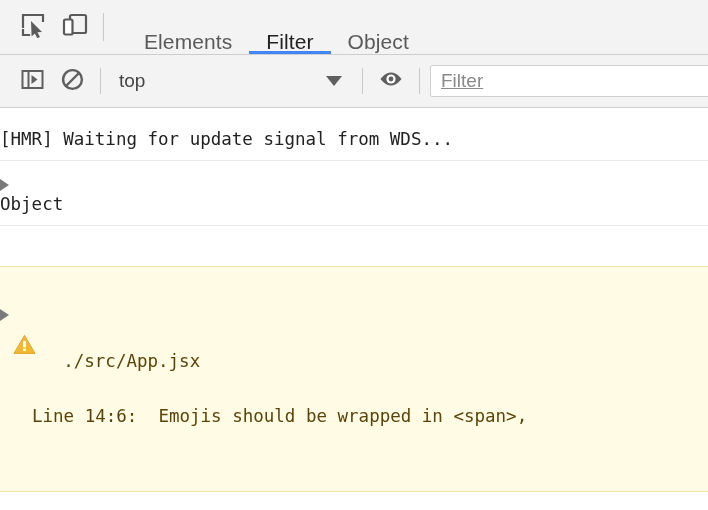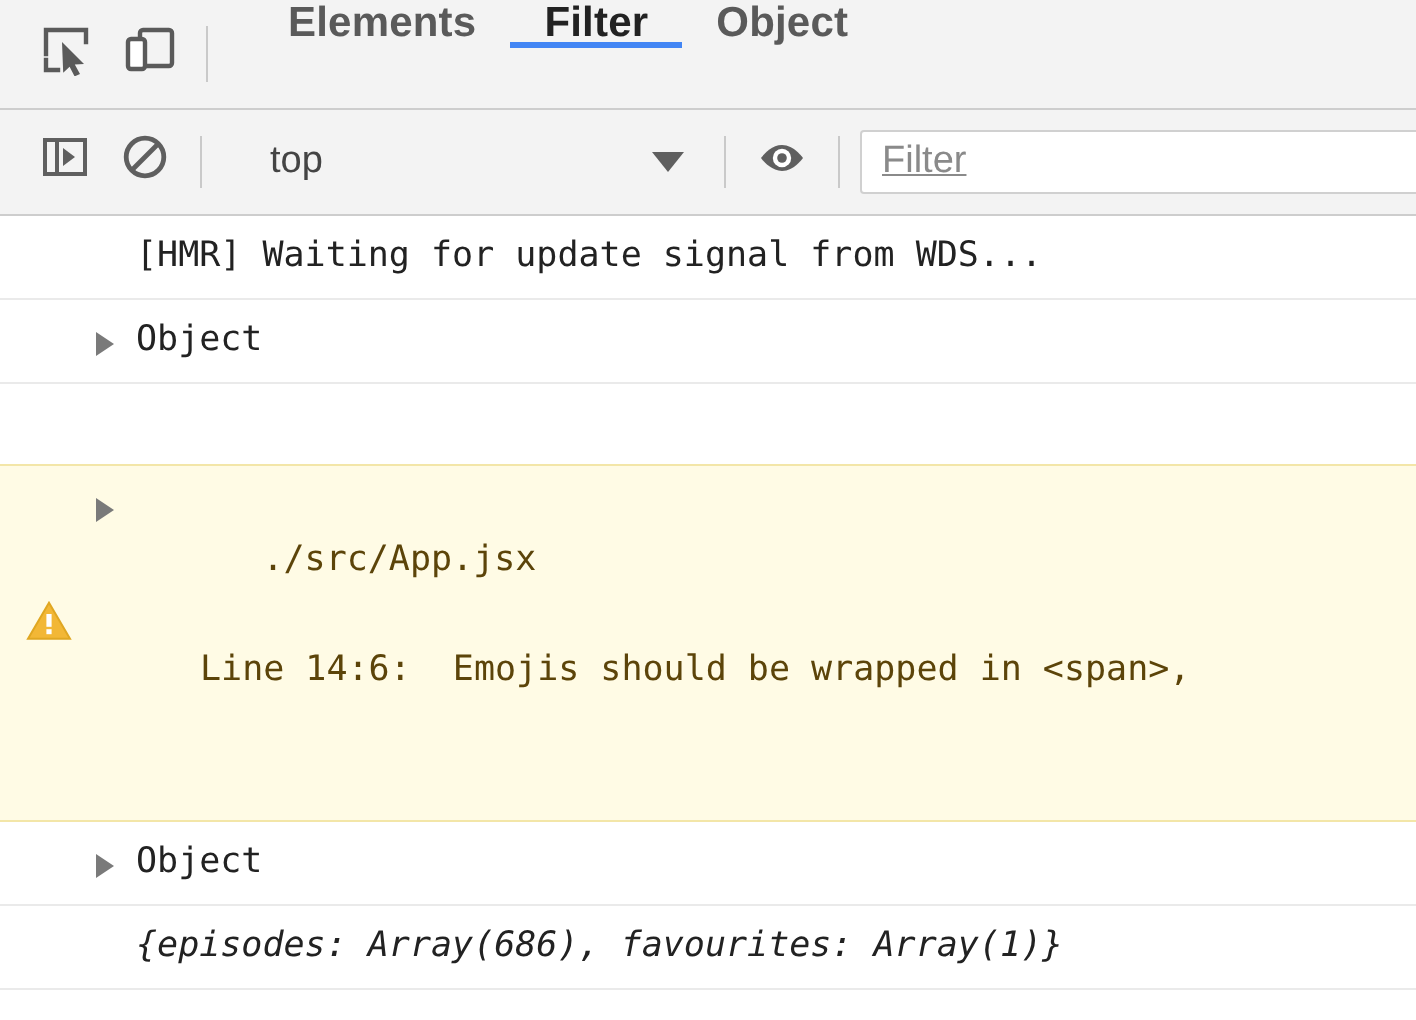--- a/index.html
+++ b/index.html
@@ -39,23 +39,22 @@
   }
   .tb-sep {
     width: 1px;
     background: #c9c9c9;
     margin: 13px 7px 13px 7px;
     align-self: stretch;
     height: auto;
   }
   .tabs {
     display: flex;
-    align-items: flex-start;
+    align-items: flex-end;
     margin-left: 10px;
-    font-weight: bold;
   }
   .tab {
     display: flex;
     align-items: center;
     padding: 0 17px;
     font-size: 21px;
     color: #5a5a5a;
     cursor: pointer;
     position: relative;
     white-space: nowrap;
@@ -105,21 +104,20 @@
     width: 245px;
     height: 40px;
     padding: 0 12px 0 10px;
     box-sizing: border-box;
     cursor: pointer;
     flex: none;
   }
   .ctx-select .ctx-label {
     font-size: 19px;
     color: #444444;
-    margin-left: 16px;
   }
   .caret-down {
     width: 0; height: 0;
     border-left: 8px solid transparent;
     border-right: 8px solid transparent;
     border-top: 10px solid #5f5f5f;
   }
   .filter-box {
     flex: 1 1 auto;
     height: 32px;
@@ -153,20 +151,21 @@
     display: flex;
     align-items: flex-start;
     font-family: "DejaVu Sans Mono", monospace;
     font-size: 17.5px;
     line-height: 1.55;
     padding: 7px 0 7px 0;
     box-sizing: border-box;
     position: relative;
     overflow: hidden;
     white-space: pre;
+    flex-direction: column;
   }
   .msg .gutter {
     width: 48px;
     flex: none;
     display: flex;
     align-items: flex-start;
     justify-content: center;
     padding-top: 2px;
   }
   .msg .arrow-col {

